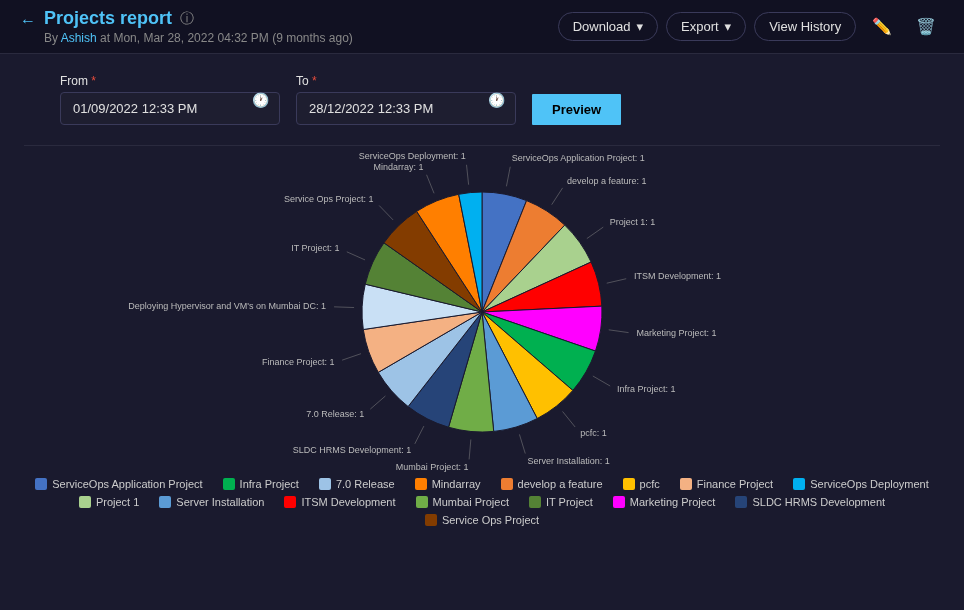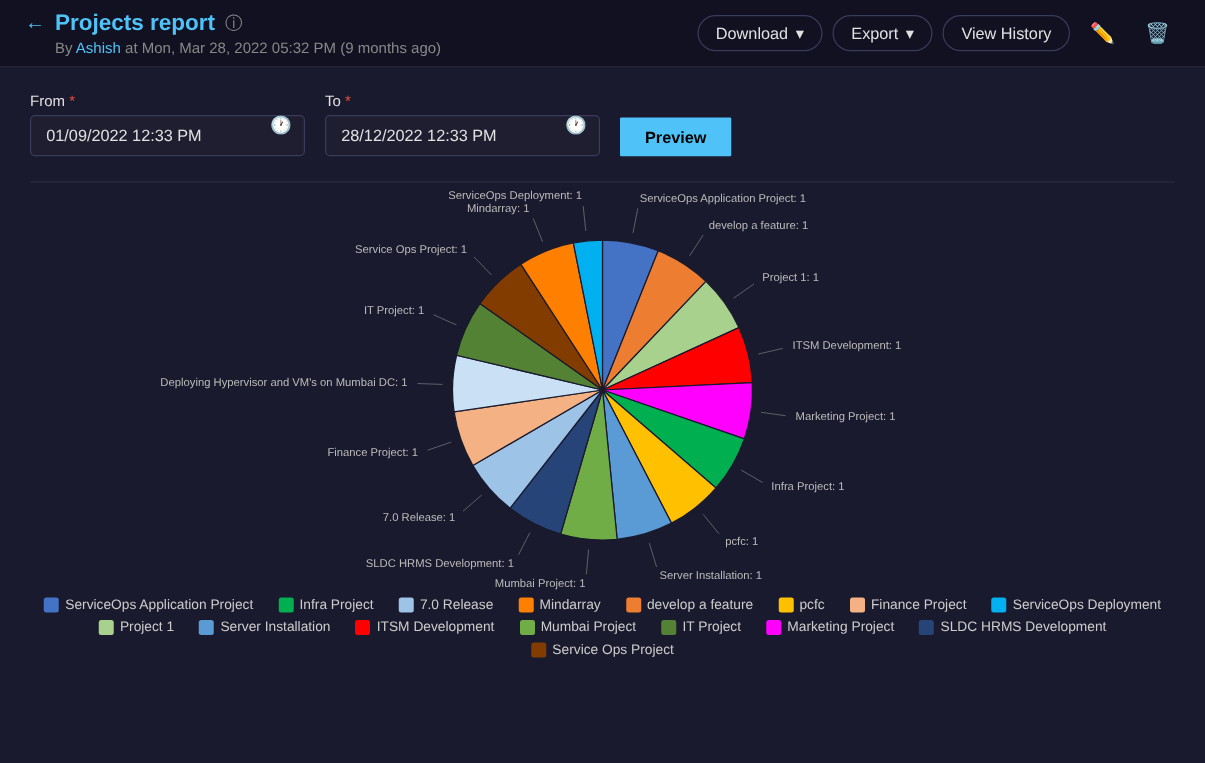--- a/index.html
+++ b/index.html
@@ -91,20 +91,21 @@
       font-size: 15px;
       font-weight: 600;
       color: #e0e0e0;
       margin-bottom: 14px;
     }
     .date-filter {
       display: flex;
       align-items: flex-end;
       gap: 16px;
       margin-bottom: 20px;
+      margin-left: 36px;
     }
     .field-group {
       display: flex;
       flex-direction: column;
       gap: 4px;
     }
     .field-label {
       font-size: 12px;
       color: #e0e0e0;
     }
@@ -190,21 +191,21 @@
 <div class="top-bar">
   <div class="title-section">
     <div class="title-row">
       <span class="back-arrow">←</span>
       <span class="page-title">Projects report</span>
       <span class="info-icon">ⓘ</span>
     </div>
     <div class="subtitle">
       <span>By</span>
       <a>Ashish</a>
-      <span>at Mon, Mar 28, 2022 05:32 PM (9 months ago)</span>
+      <span>at Mon, Mar 28, 2022 04:32 PM (9 months ago)</span>
     </div>
   </div>
   <div class="actions">
     <button class="btn">
       <span>Download</span>
       <span>▾</span>
     </button>
     <button class="btn">
       <span>Export</span>
       <span>▾</span>

